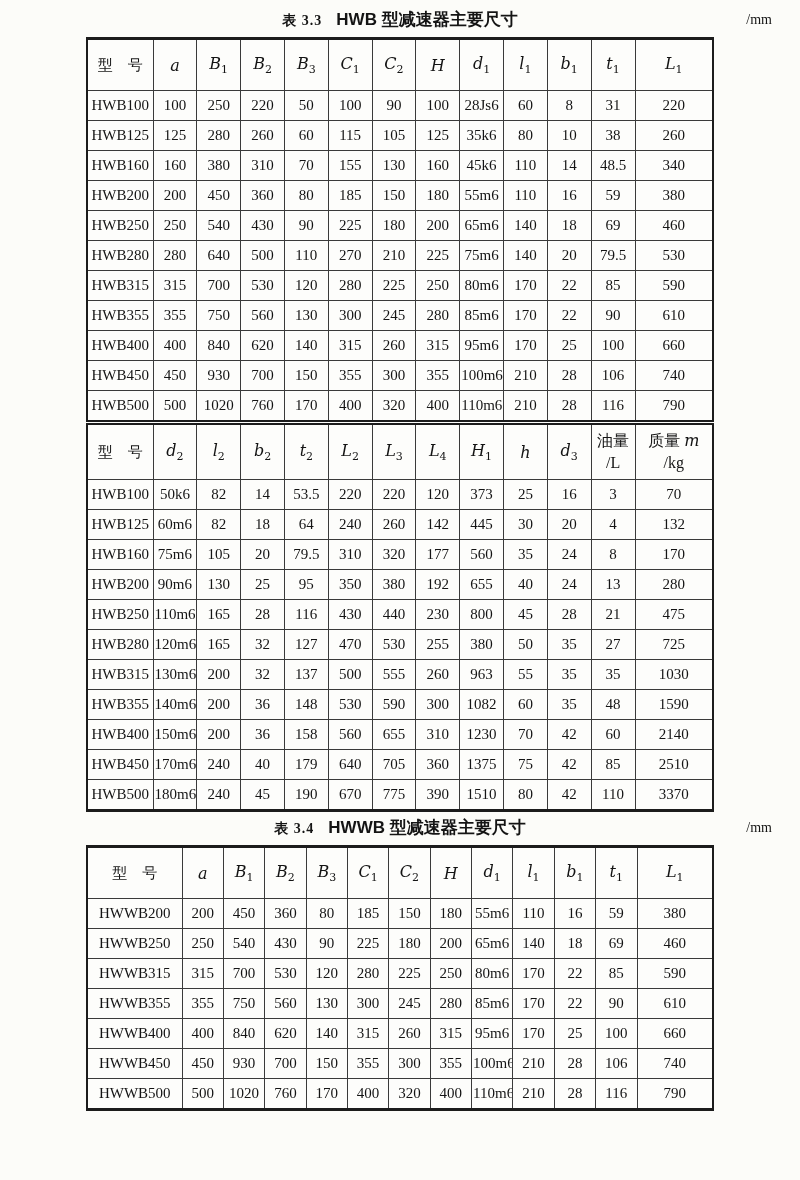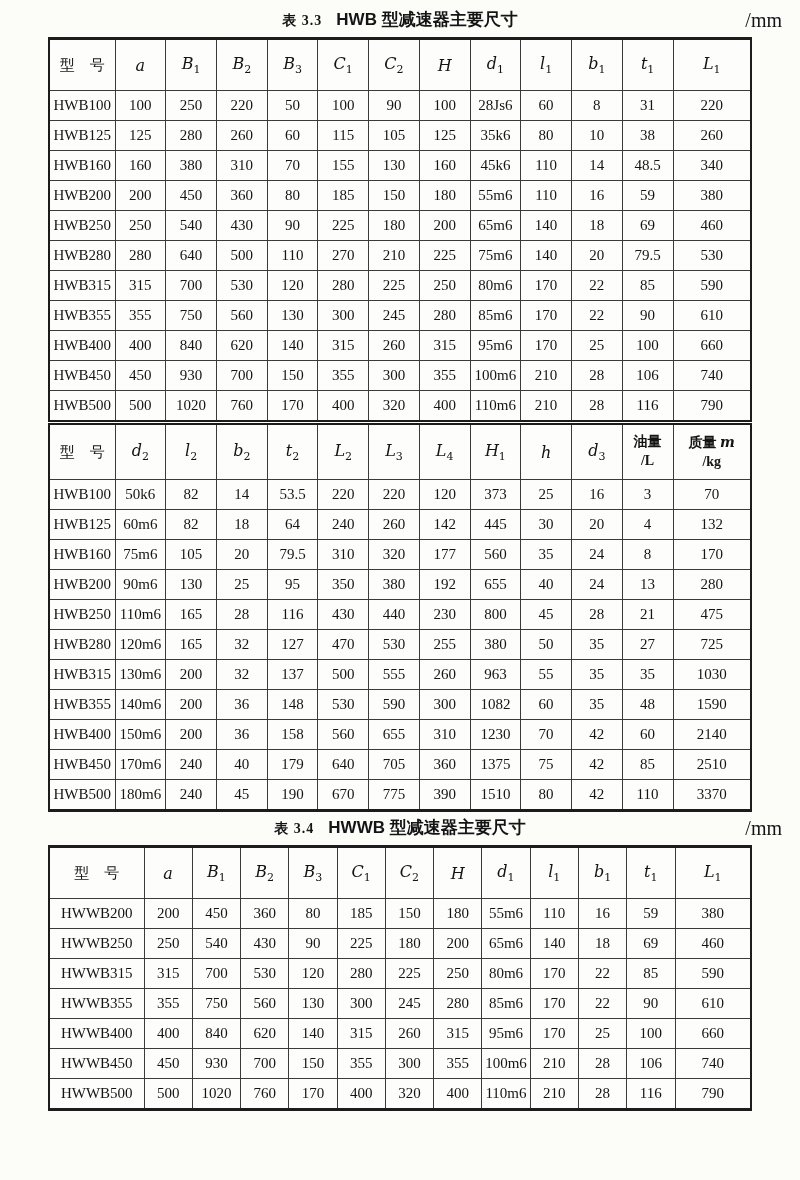--- a/index.html
+++ b/index.html
@@ -4,38 +4,38 @@
 <style>
   html,body { margin:0; padding:0; background:#e9e9e6; }
   .page {
     width:800px; height:1180px; margin:0 auto; box-sizing:border-box;
     background:#fcfcf9; overflow:hidden; padding:8px 4px 0 4px;
     font-family:"Liberation Serif", serif; color:#141414;
   }
   .caption { position:relative; text-align:center; height:24px; line-height:24px; margin-bottom:5px; }
   .cap-label { font-weight:bold; font-size:14px; margin-right:14px; letter-spacing:1px; }
   .cap-title { font-weight:bold; font-size:17px; font-family:"Liberation Sans", sans-serif; }
-  .cap-unit  { position:absolute; right:14px; top:0; font-size:20px; font-weight:normal; }
+  .cap-unit  { position:absolute; right:24px; top:0; font-size:14px; font-weight:normal; }
   .cap2 { margin-top:4px; }
 
   table.dim {
-    border-collapse:collapse; table-layout:fixed; width:704px; margin:0 auto;
+    border-collapse:collapse; table-layout:fixed; width:628px; margin:0 auto;
     background:#fdfdfb; border:2px solid #1c1c1c; border-top:3px solid #1c1c1c; border-bottom:3px solid #1c1c1c;
   }
   table.dim th, table.dim td {
     border:1px solid #3a3a3a; text-align:center; vertical-align:middle;
     padding:0 1px; overflow:hidden; white-space:nowrap;
   }
   table.dim th { height:50px; font-weight:normal; font-size:15px; }
   table.dim td { height:29px; font-size:15px; }
   tr.sep-head th { border-top:5px double #1c1c1c; height:54px; }
   .hvar { font-style:italic; font-family:"DejaVu Serif", serif; font-size:16px; }
   .hvar sub { font-style:normal; font-size:11px; }
   .zh-head { font-size:15px; }
-  .twoline { line-height:1.35; font-size:14px;font-weight:bold; }
+  .twoline { line-height:1.35; font-size:16px; }
   .twoline .tl-tail { font-style:italic; font-family:"DejaVu Serif", serif; }
   .model { font-size:15px; }
 </style>
 </head>
 <body>
 
 <div class="page">
 
   <div class="caption">
     <span class="cap-label">表 3.3</span><span class="cap-title">HWB 型减速器主要尺寸</span>

